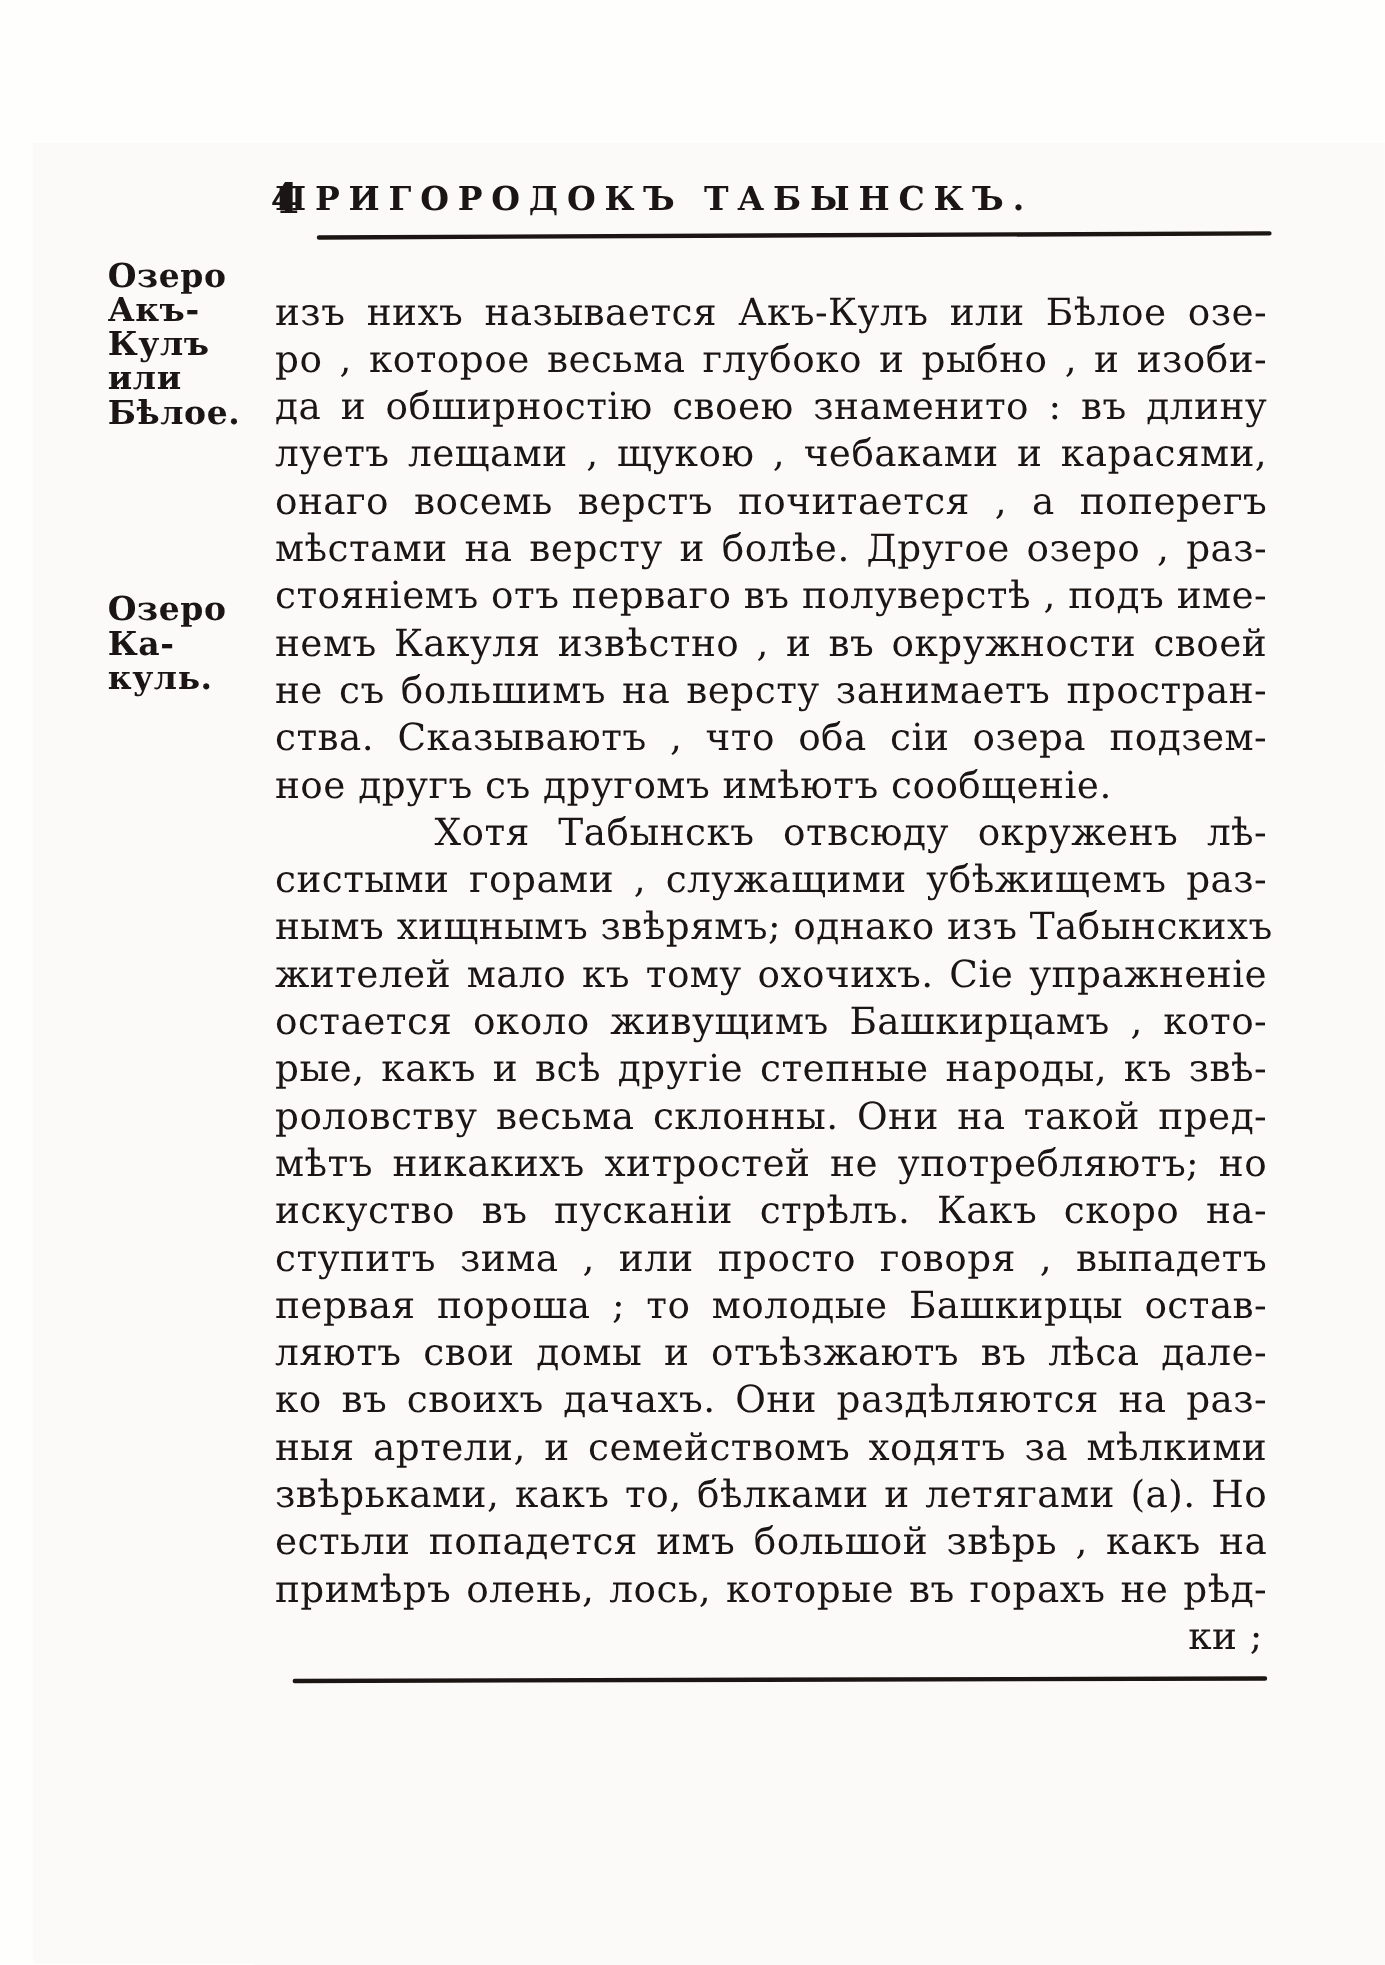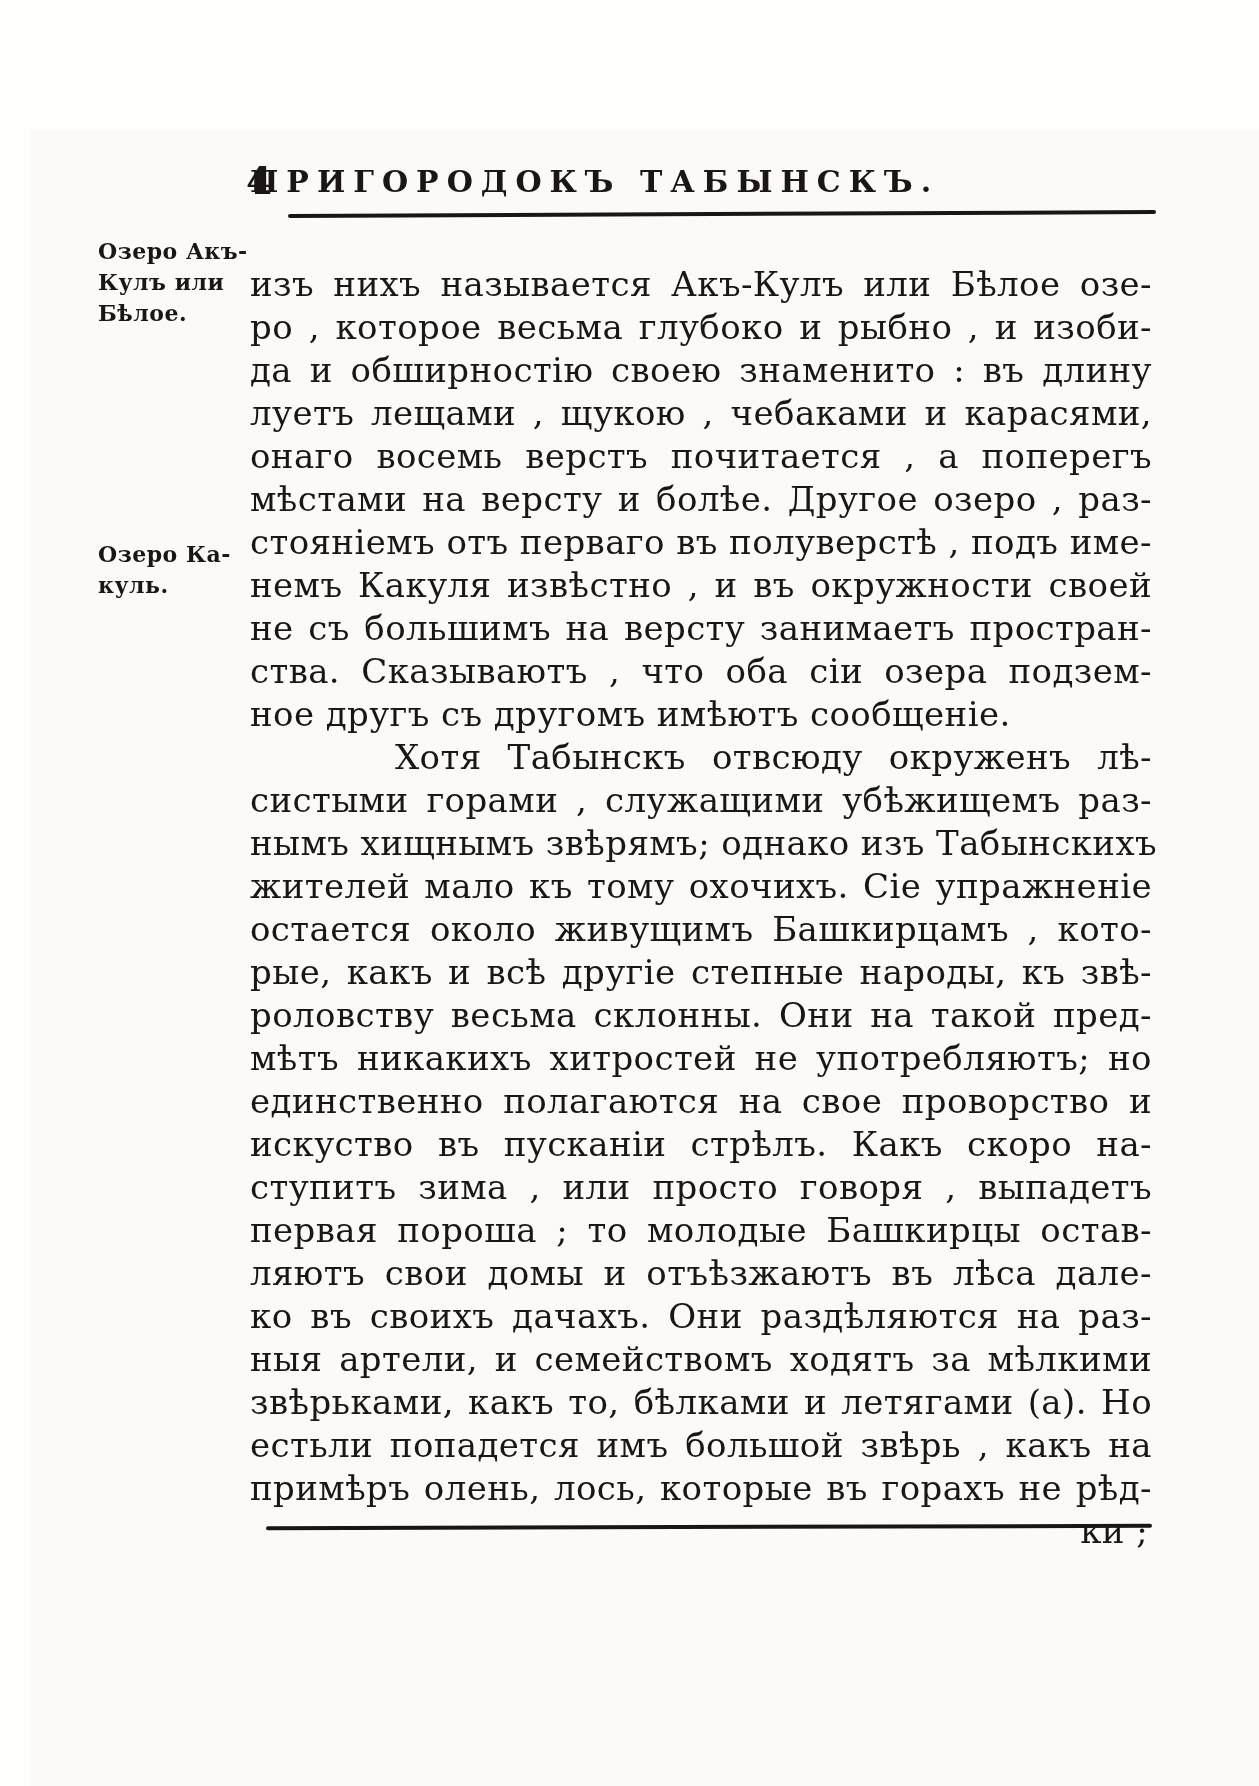--- a/index.html
+++ b/index.html
@@ -50,21 +50,21 @@
     width: 868px;
     height: 4px;
     background: #1b1613;
     border-radius: 2px;
     transform: rotate(-0.25deg);
   }
   .margin-note {
     position: absolute;
     left: 98px;
     width: 152px;
-    font-size: 22px;
+    font-size: 30px;
     font-weight: bold;
     line-height: 31px;
     letter-spacing: 0.5px;
   }
   .margin-note-1 { top: 236px; }
   .margin-note-2 { top: 539px; }
   .body-text {
     position: absolute;
     left: 250px;
     top: 231px;
@@ -150,21 +150,20 @@
       <div class="bline">ства.  Сказываютъ , что оба сіи озера подзем-</div>
       <div class="bline left">ное другъ съ другомъ имѣютъ сообщеніе.</div>
       <div class="bline indent">Хотя Табынскъ отвсюду окруженъ лѣ-</div>
       <div class="bline">систыми горами , служащими убѣжищемъ раз-</div>
       <div class="bline">нымъ хищнымъ звѣрямъ; однако изъ Табынскихъ</div>
       <div class="bline">жителей мало къ тому охочихъ. Сіе упражненіе</div>
       <div class="bline">остается около живущимъ Башкирцамъ , кото-</div>
       <div class="bline">рые, какъ и всѣ другіе степные народы, къ звѣ-</div>
       <div class="bline">роловству весьма склонны. Они на такой пред-</div>
       <div class="bline">мѣтъ никакихъ хитростей не употребляютъ; но</div>
-      <div class="bline">единственно полагаются на свое проворство и</div>
       <div class="bline">искуство въ пусканіи стрѣлъ. Какъ скоро на-</div>
       <div class="bline">ступитъ зима , или просто говоря , выпадетъ</div>
       <div class="bline">первая пороша ; то молодые Башкирцы остав-</div>
       <div class="bline">ляютъ свои домы и отъѣзжаютъ въ лѣса дале-</div>
       <div class="bline">ко въ своихъ дачахъ. Они раздѣляются на раз-</div>
       <div class="bline">ныя артели, и семействомъ ходятъ за мѣлкими</div>
       <div class="bline">звѣрьками, какъ то, бѣлками и летягами (а). Но</div>
       <div class="bline">естьли попадется имъ большой звѣрь , какъ на</div>
       <div class="bline">примѣръ олень, лось, которые въ горахъ не рѣд-</div>
       <div class="catchword">ки ;</div>

